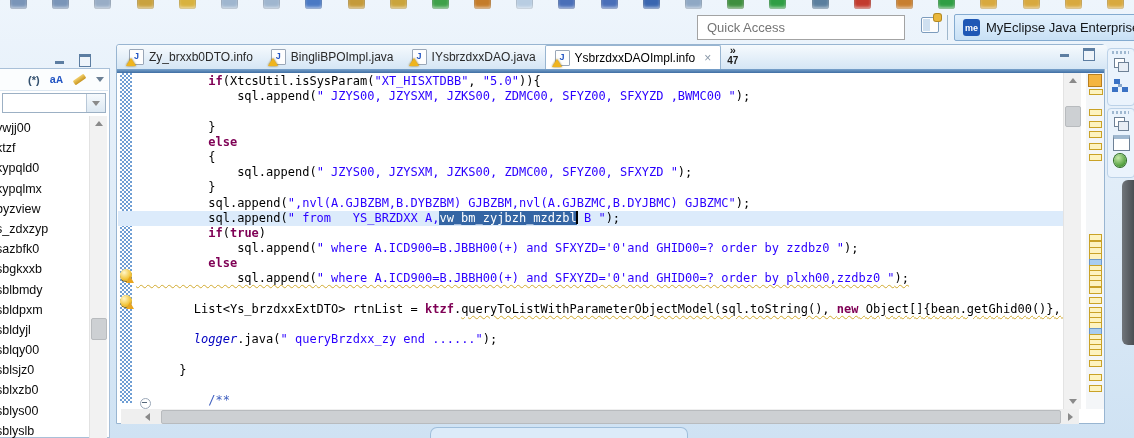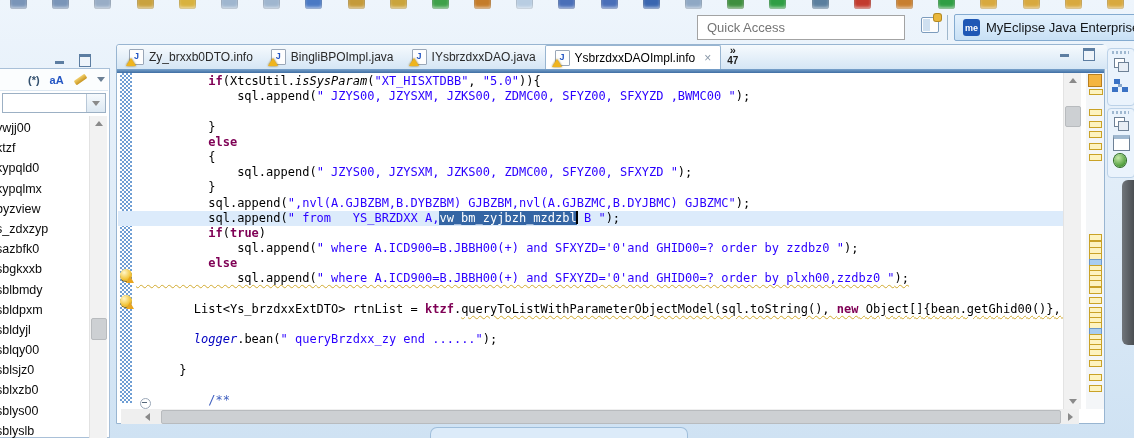--- a/index.html
+++ b/index.html
@@ -78,21 +78,21 @@
   #range-indicator{position:absolute;left:2px;top:0px;width:12px;height:330px;
        background:repeating-conic-gradient(#6f9ed4 0% 25%, #ffffff 0% 50%) 0 0 / 4px 4px;}
   #code{position:absolute;left:0;top:1px;width:100%;font-family:"DejaVu Sans Mono",monospace;font-size:12px;}
   .code-line{height:15.2px;line-height:15.2px;white-space:pre;padding-left:18px;}
   .code-line.hl{background:#dcebfb;}
   .tk-d{color:#000;}
   .tk-k{color:#7f0055;font-weight:bold;}
   .tk-s{color:#2a00ff;}
   .tk-cm{color:#3f5fbf;}
   .tk-fld{color:#0000c0;font-style:italic;}
-  .tk-it{font-style:italic;}
+  .tk-it{}
   .tk-w{text-decoration:underline wavy #d1a92d 1px;text-underline-offset:2px;}
   .tk-sel{background:#3465a4;color:#fff;}
   .tk-caret{display:inline-block;width:2px;height:13px;background:#000;vertical-align:-2px;margin:0 -1px;}
   .bulb{position:absolute;left:2px;width:12px;height:12px;border-radius:50%;
         background:radial-gradient(circle at 35% 30%,#fff6c9,#f2c335 60%,#c8921d);box-shadow:0 1px 0 #8a6a14;}
   .bulb:after{content:"";position:absolute;right:-2px;bottom:-2px;width:0;height:0;
         border-left:4px solid transparent;border-right:4px solid transparent;border-bottom:7px solid #e8a51f;}
   #fold-marker{position:absolute;left:22px;top:325px;width:9px;height:9px;border:1px solid #9aa7b8;border-radius:50%;background:#fff;}
   #fold-marker:after{content:"";position:absolute;left:1px;top:3px;width:5px;height:1px;background:#55677a;}
 
@@ -172,21 +172,21 @@
 <div class="abs" id="sidebar">
   <div class="winbtn" style="left:53px;top:9px;">
       <div class="bar"></div>
     </div>
   <div class="winbtn" style="left:77px;top:9px;">
       <div class="box"></div>
     </div>
   <div class="abs" id="sb-panel"></div>
   <div class="abs" id="sb-toolbar">
     <span class="sb-tb-txt">(*)</span>
-    <span class="sb-tb-txt" style="color:#2456c4;">aA</span>
+    <span class="sb-tb-txt" style="color:#2456c4;font-family:Liberation Mono, monospace;">aA</span>
     <span class="pen-icon"></span>
     <span class="tri-down"></span>
   </div>
   <div class="abs" id="sb-filter">
     <input value="" style="">
     <div class="combo-btn">
         <span class="tri-down-s"></span>
       </div>
   </div>
   <div class="abs" id="sb-list">
@@ -262,21 +262,21 @@
         <div class="code-line"><span class="tk-d">          }</span></div>
         <div class="code-line"><span class="tk-d">          sql.append(</span><span class="tk-s">",nvl(A.GJBZBM,B.DYBZBM) GJBZBM,nvl(A.GJBZMC,B.DYJBMC) GJBZMC"</span><span class="tk-d">);</span></div>
         <div class="code-line hl"><span class="tk-d">          sql.append(</span><span class="tk-s">" from   YS_BRZDXX A,</span><span class="tk-sel">vw_bm_zyjbzh_mzdzbl</span><span class="tk-caret"></span><span class="tk-s"> B "</span><span class="tk-d">);</span></div>
         <div class="code-line"><span class="tk-d">          </span><span class="tk-k">if</span><span class="tk-d">(</span><span class="tk-k">true</span><span class="tk-d">)</span></div>
         <div class="code-line"><span class="tk-d">              sql.append(</span><span class="tk-s">" where A.ICD900=B.JBBH00(+) and SFXYZD='0'and GHID00=? order by zzdbz0 "</span><span class="tk-d">);</span></div>
         <div class="code-line"><span class="tk-d">          </span><span class="tk-k">else</span></div>
         <div class="code-line"><span class="tk-d tk-w">              sql.append(</span><span class="tk-s tk-w">" where A.ICD900=B.JBBH00(+) and SFXYZD='0'and GHID00=? order by plxh00,zzdbz0 "</span><span class="tk-d tk-w">);</span></div>
         <div class="code-line"></div>
         <div class="code-line"><span class="tk-d">        List&lt;Ys_brzdxxExtDTO&gt; rtnList = </span><span class="tk-k">ktzf</span><span class="tk-d">.</span><span class="tk-d tk-w">queryToListWithParameterObjectModel(sql.toString(), </span><span class="tk-k tk-w">new</span><span class="tk-d tk-w"> Object[]{bean.getGhid00()}, Ys_</span></div>
         <div class="code-line"></div>
-        <div class="code-line"><span class="tk-d">        </span><span class="tk-fld">logger</span><span class="tk-d">.bean(</span><span class="tk-s">" queryBrzdxx_zy end ......"</span><span class="tk-d">);</span></div>
+        <div class="code-line"><span class="tk-d">        </span><span class="tk-fld">logger</span><span class="tk-d">.java(</span><span class="tk-s">" queryBrzdxx_zy end ......"</span><span class="tk-d">);</span></div>
         <div class="code-line"></div>
         <div class="code-line"><span class="tk-d">      }</span></div>
         <div class="code-line"></div>
         <div class="code-line"><span class="tk-d">          </span><span class="tk-cm">/**</span></div>
       </div>
     <div id="fold-marker"></div>
   <div class="bulb" style="top: 196px;"></div>
       <div class="bulb" style="top: 222px;"></div>
     </div>
 

